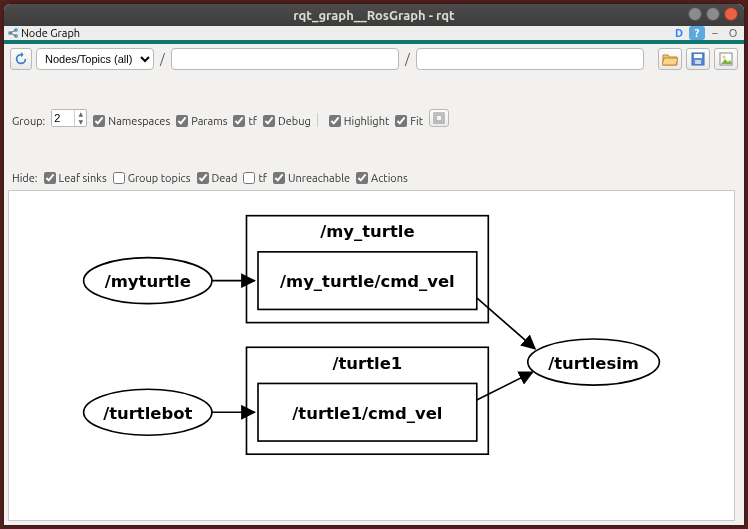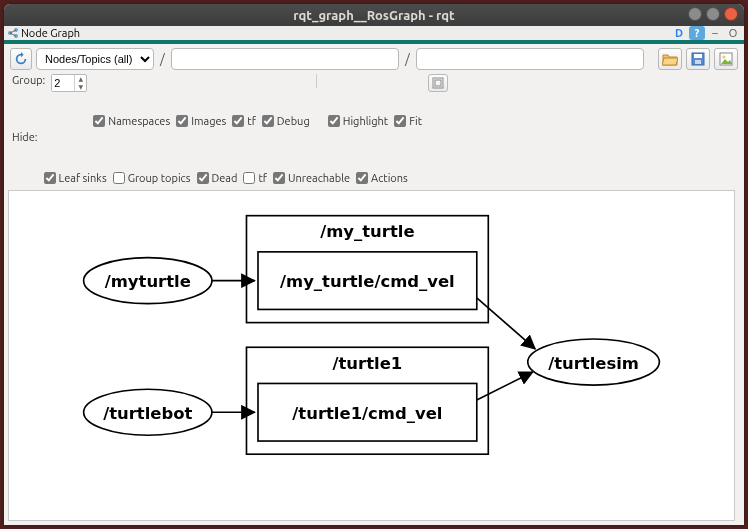--- a/index.html
+++ b/index.html
@@ -81,21 +81,21 @@
   .filter-input { flex: 1; min-width: 50px; }
   .slash { color: #555; padding: 0 2px; font-size: 13px; }
   .icon-btn {
     width: 24px; height: 22px;
     border: 1px solid #b8b8b6; border-radius: 3px;
     background: linear-gradient(#fdfdfd, #eaeaea);
     display: inline-flex; align-items: center; justify-content: center;
   }
   .optrow {
     padding: 2px 8px;
-    display: flex; align-items: flex-start; gap: 6px;
+    display: flex; align-items: flex-end; gap: 6px;
     font-size: 11px;
     color: #333;
   }
   .optrow label { display: inline-flex; align-items: center; gap: 3px; margin-top: 41px; }
   .optrow .lbl { color: #333; }
   input[type=checkbox] {
     width: 12px; height: 12px; margin: 0;
     accent-color: #777;
   }
   .spin {
@@ -214,21 +214,21 @@
           <div>▲</div>
           <div>▼</div>
         </span>
     </span>
     <label>
         <input type="checkbox" checked="" style="">
         <span>Namespaces</span>
       </label>
     <label>
         <input type="checkbox" checked="" style="">
-        <span>Images</span>
+        <span>Params</span>
       </label>
     <label>
         <input type="checkbox" checked="" style="">
         <span>tf</span>
       </label>
     <label>
         <input type="checkbox" checked="" style="">
         <span>Debug</span>
       </label>
     <span style="width:6px;border-left:1px solid #ccc;height:14px"></span>

